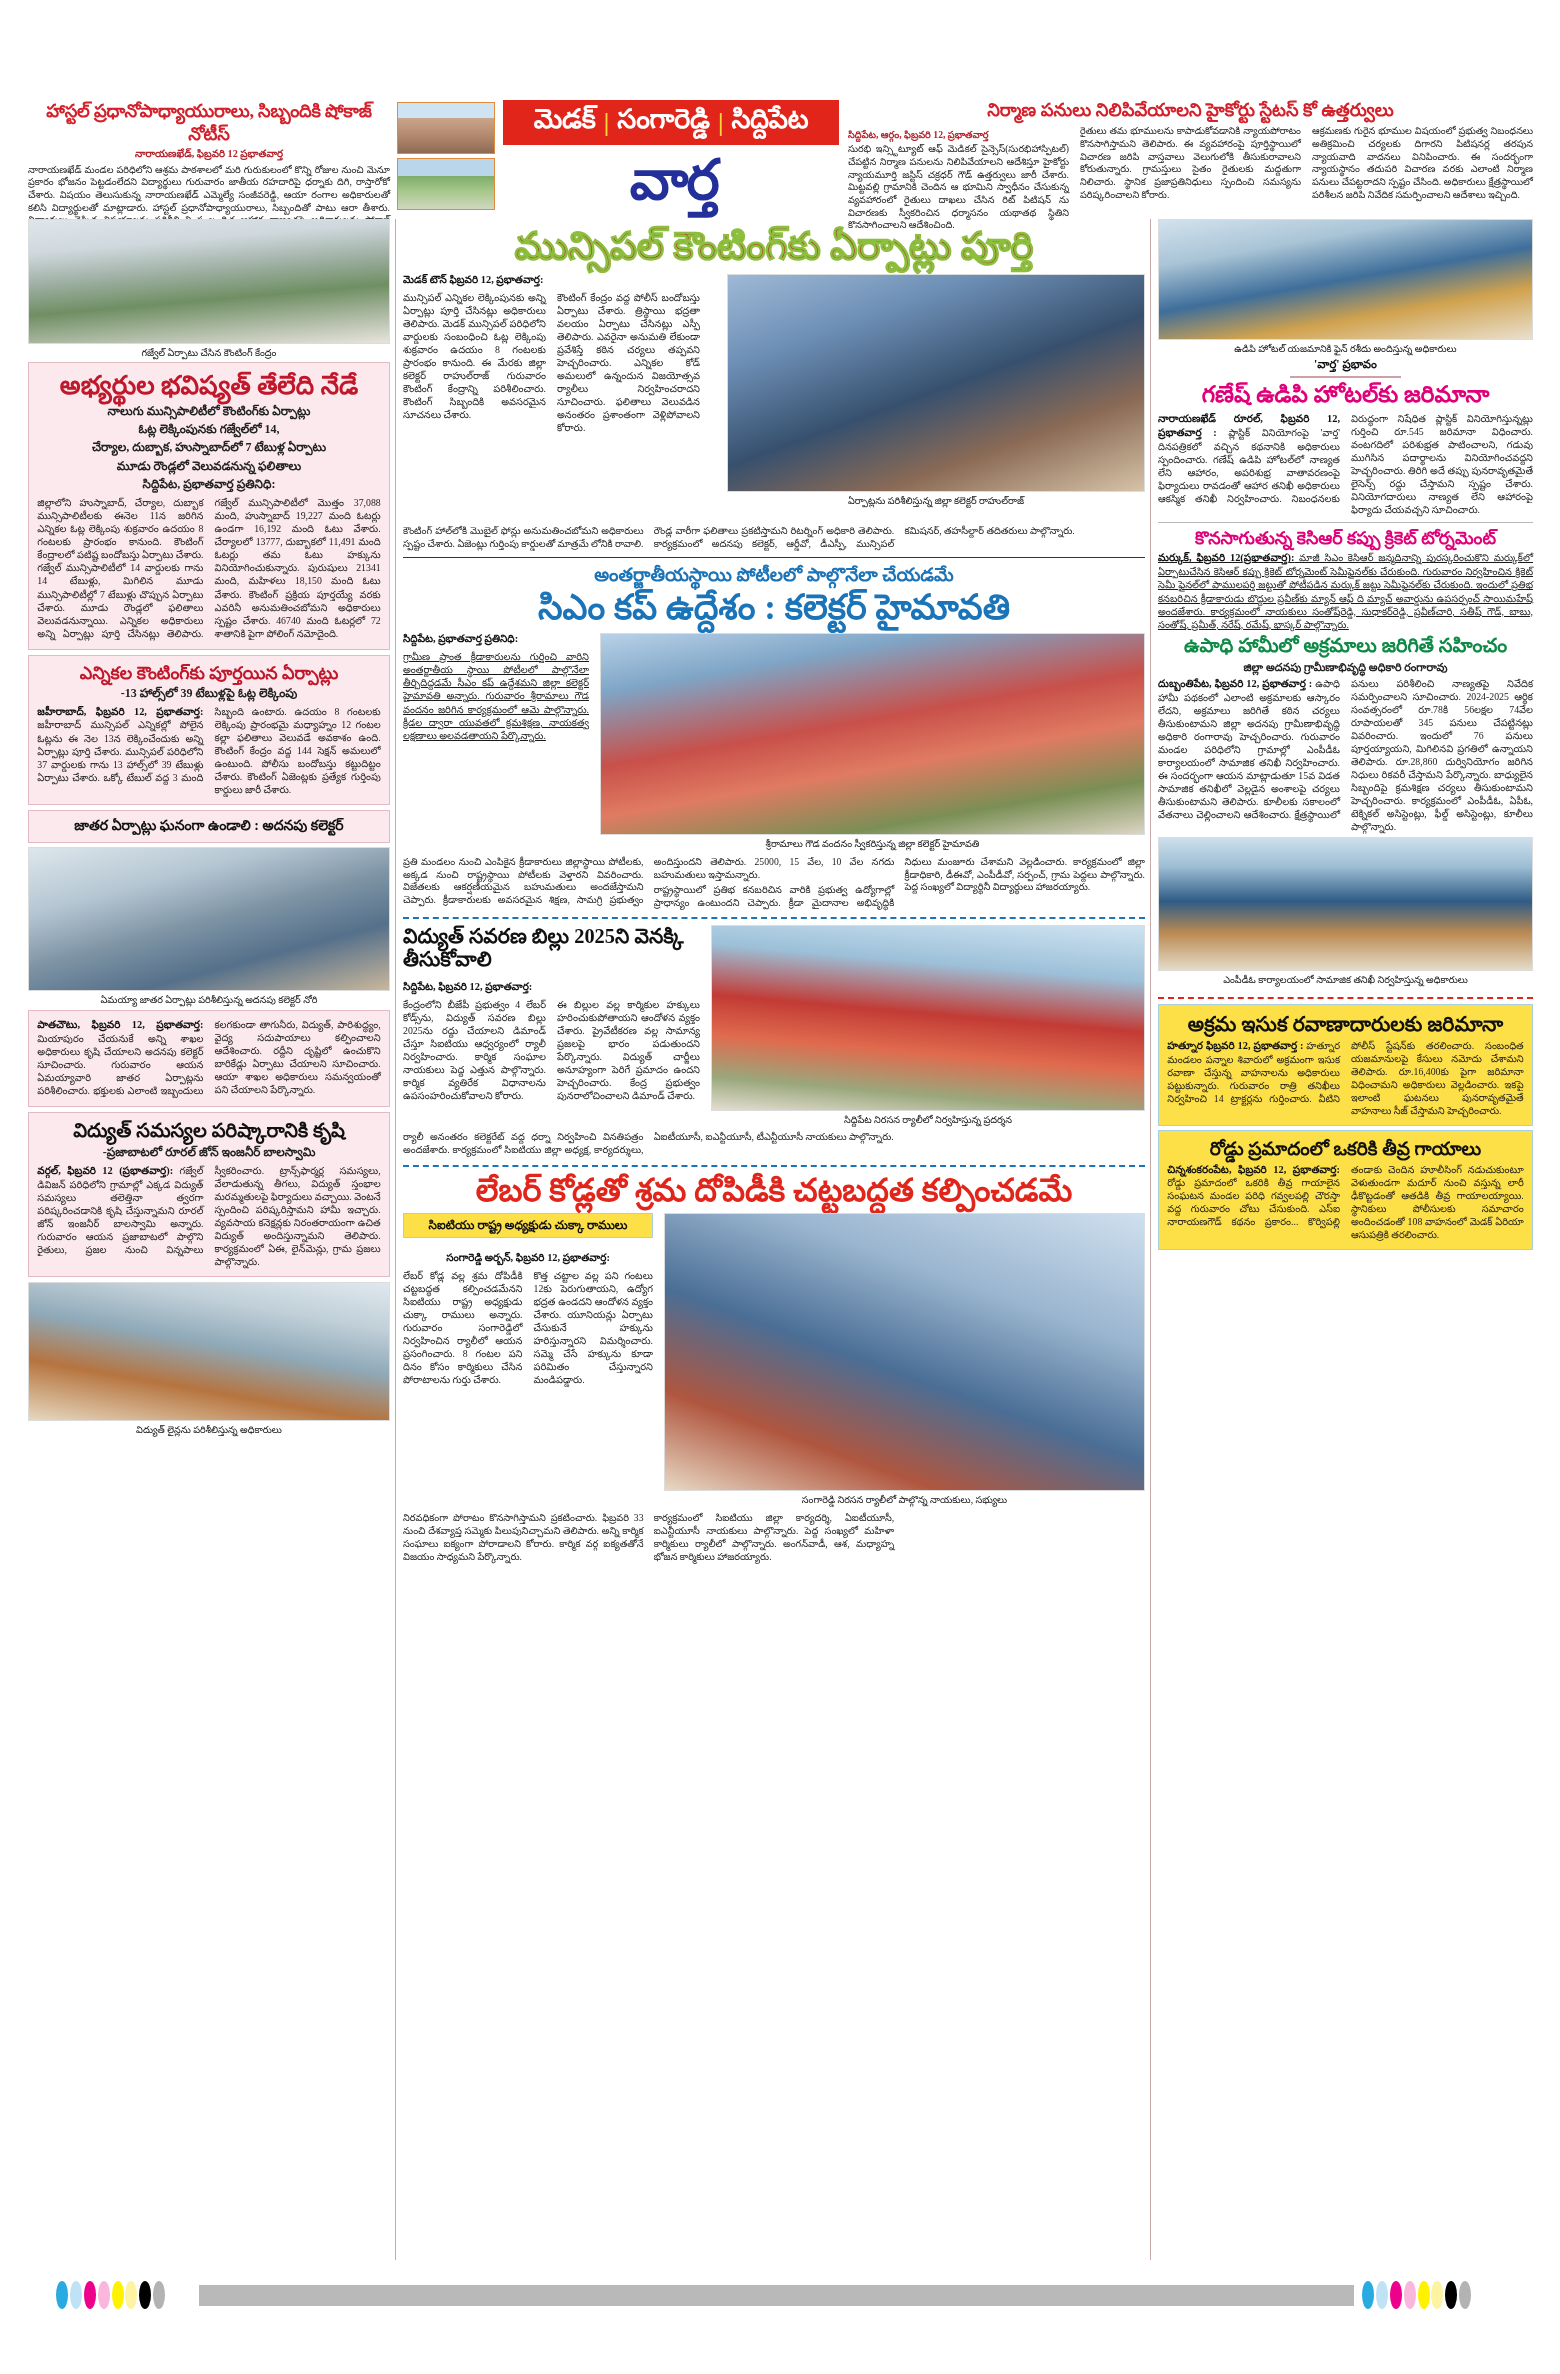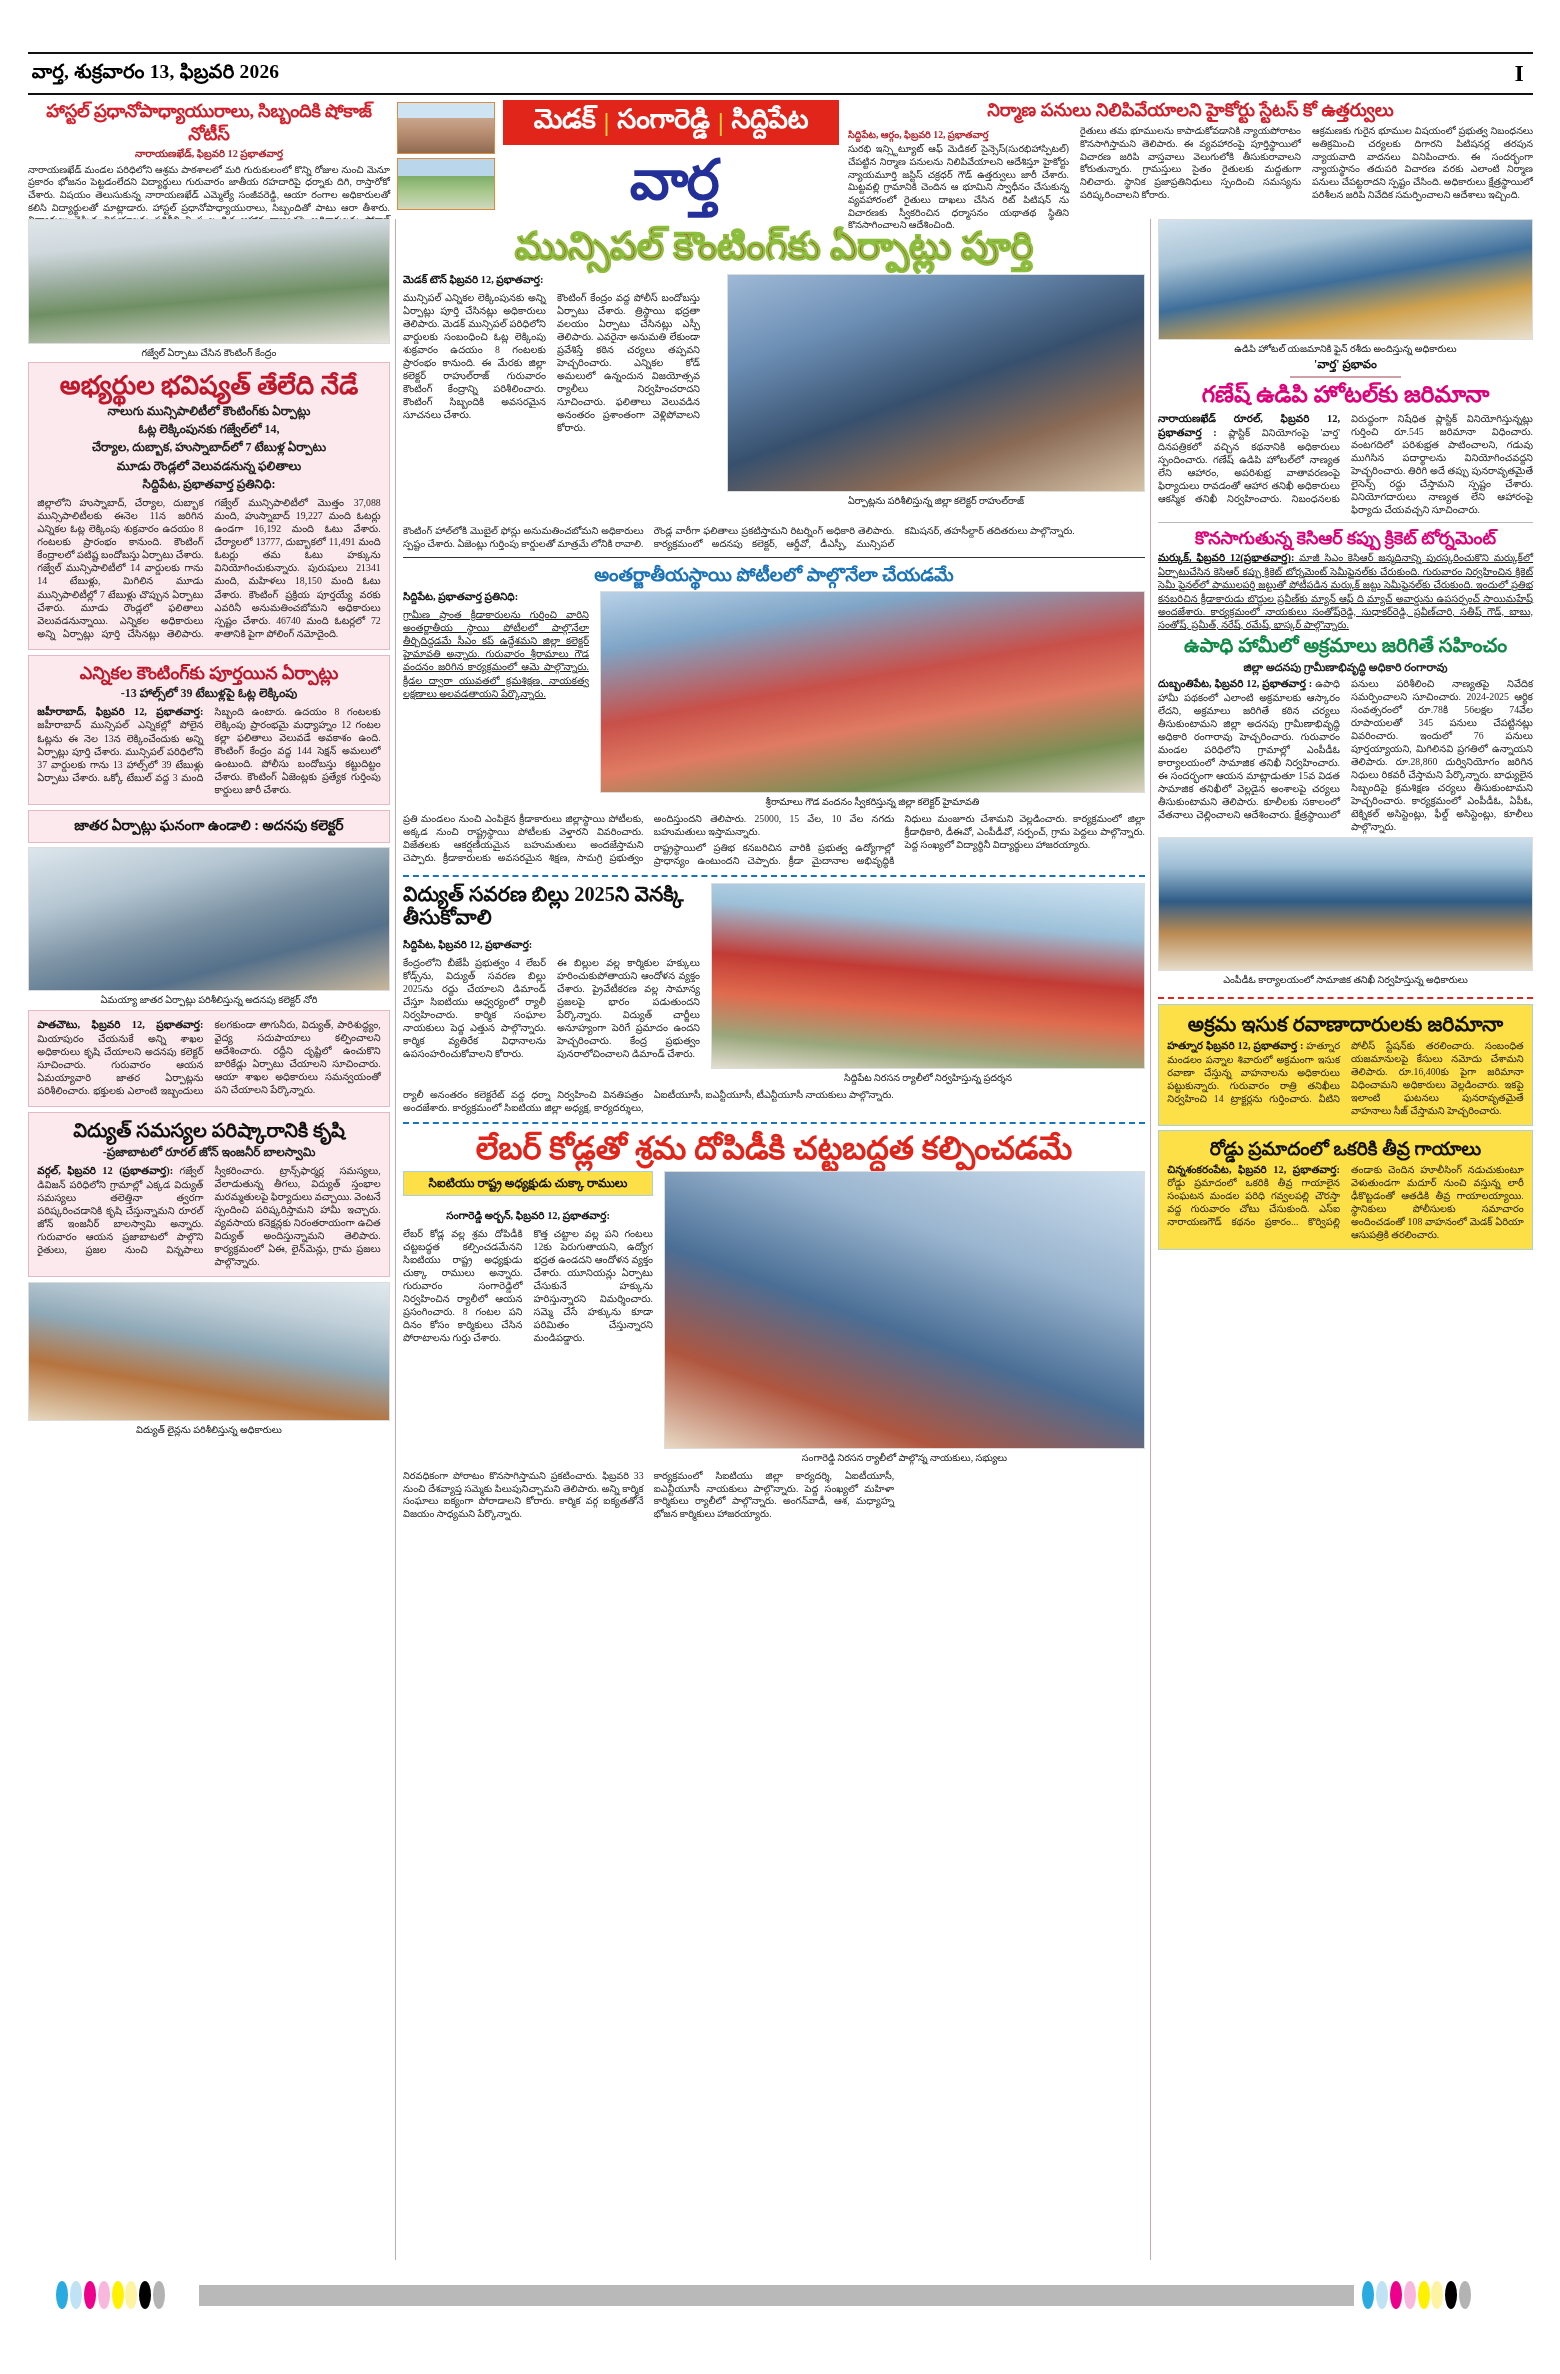--- a/index.html
+++ b/index.html
@@ -116,24 +116,20 @@
   .regbar { position:absolute; left:0; bottom:61px; width:1560px; height:37px; }
   .reg-group { position:absolute; top:3.7px; display:flex; align-items:center; gap:1.9px;}
   .reg-dot { width:12px; height:28px; border-radius:50%; }
   .reg-strip { position:absolute; top:8.3px; left:199px; width:1155px; height:20.4px; background:#b9b9b9; }
 </style>
 </head>
 <body>
 
 <div class="page">
 
-  <div class="datestrip">
-    <div class="dt">వార్త, శుక్రవారం 13, ఫిబ్రవరి 2026</div>
-    <div class="pgno">I</div>
-  </div>
 
   <div class="masthead">
 
     <div class="mh-left">
       <div class="hl">హాస్టల్ ప్రధానోపాధ్యాయురాలు, సిబ్బందికి షోకాజ్ నోటీస్</div>
       <div class="byline">నారాయణఖేడ్, ఫిబ్రవరి 12 ప్రభాతవార్త</div>
       <p>నారాయణఖేడ్ మండల పరిధిలోని ఆశ్రమ పాఠశాలలో మరి గురుకులంలో కొన్ని రోజుల నుంచి మెనూ ప్రకారం భోజనం పెట్టడంలేదని విద్యార్థులు గురువారం జాతీయ రహదారిపై ధర్నాకు దిగి, రాస్తారోకో చేశారు. విషయం తెలుసుకున్న నారాయణఖేడ్ ఎమ్మెల్యే సంజీవరెడ్డి, ఆయా రంగాల అధికారులతో కలిసి విద్యార్థులతో మాట్లాడారు. హాస్టల్ ప్రధానోపాధ్యాయురాలు, సిబ్బందితో పాటు ఆరా తీశారు. విద్యార్థులు చెప్పిన విషయాలను పరిశీలించి సంబంధిత ఆహార నాణ్యతపై అధికారులను షోకాజ్ నోటీసులు జారీ చేశారు. మెనూ ప్రకారం భోజనం అందించాలని, శుభ్రతను పాటించాలని ఆదేశించారు. సమస్యలను అధిగమించి విద్యార్థులకు మెరుగైన సదుపాయాలు కల్పించాలని సూచించారు.</p>
     </div>
 
     <div class="mh-photos">
@@ -247,20 +243,21 @@
         </div>
         <div class="body3" style="margin-top:15px">
           <p>కౌంటింగ్ హాల్‌లోకి మొబైల్ ఫోన్లు అనుమతించబోమని అధికారులు స్పష్టం చేశారు. ఏజెంట్లు గుర్తింపు కార్డులతో మాత్రమే లోనికి రావాలి. రౌండ్ల వారీగా ఫలితాలు ప్రకటిస్తామని రిటర్నింగ్ అధికారి తెలిపారు. కార్యక్రమంలో అదనపు కలెక్టర్, ఆర్డీవో, డీఎస్పీ, మున్సిపల్ కమిషనర్, తహసీల్దార్ తదితరులు పాల్గొన్నారు.</p>
         </div>
       </div>
 
       <div class="rule-thick"></div>
 
       <div>
         <div class="kicker" style="font-size:18.6px;color:#1b73b8">అంతర్జాతీయస్థాయి పోటీలలో పాల్గొనేలా చేయడమే</div>
+        <div class="h-main h-blue" style="font-size:35px;margin-top:1.9px">సిఎం కప్ ఉద్దేశం : కలెక్టర్ హైమావతి</div>
 
         <div style="display:flex;gap:11px;margin-top:4.6px">
           <div style="flex:0 0 186px">
             <div class="dateline">సిద్దిపేట, ప్రభాతవార్త ప్రతినిధి:</div>
             <div class="body1" style="margin-top:2.8px">
               <p>గ్రామీణ ప్రాంత క్రీడాకారులను గుర్తించి వారిని అంతర్జాతీయ స్థాయి పోటీలలో పాల్గొనేలా తీర్చిదిద్దడమే సీఎం కప్ ఉద్దేశమని జిల్లా కలెక్టర్ హైమావతి అన్నారు. గురువారం శ్రీరామాలు గౌడ వందనం జరిగిన కార్యక్రమంలో ఆమె పాల్గొన్నారు. క్రీడల ద్వారా యువతలో క్రమశిక్షణ, నాయకత్వ లక్షణాలు అలవడతాయని పేర్కొన్నారు.</p>
             </div>
           </div>
           <div style="flex:1">
             <div class="photo pD" style="height:202px"></div>

